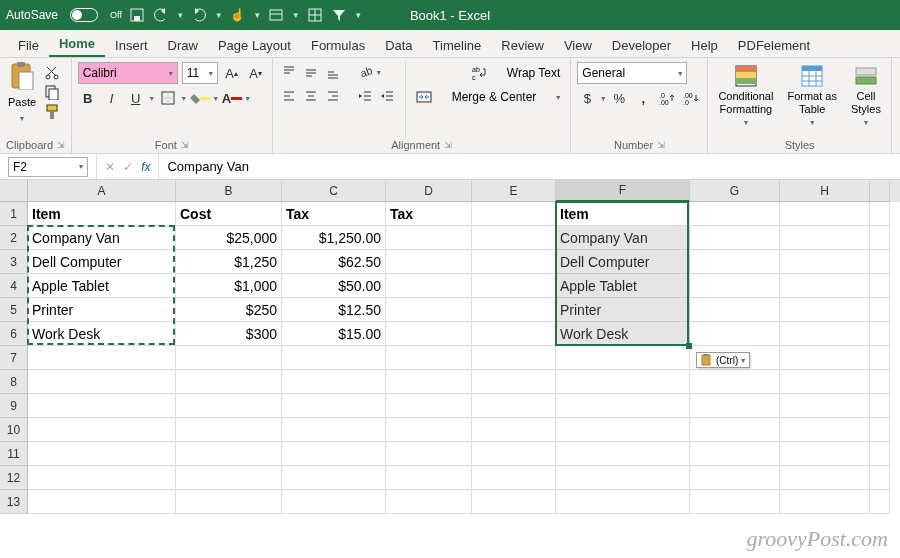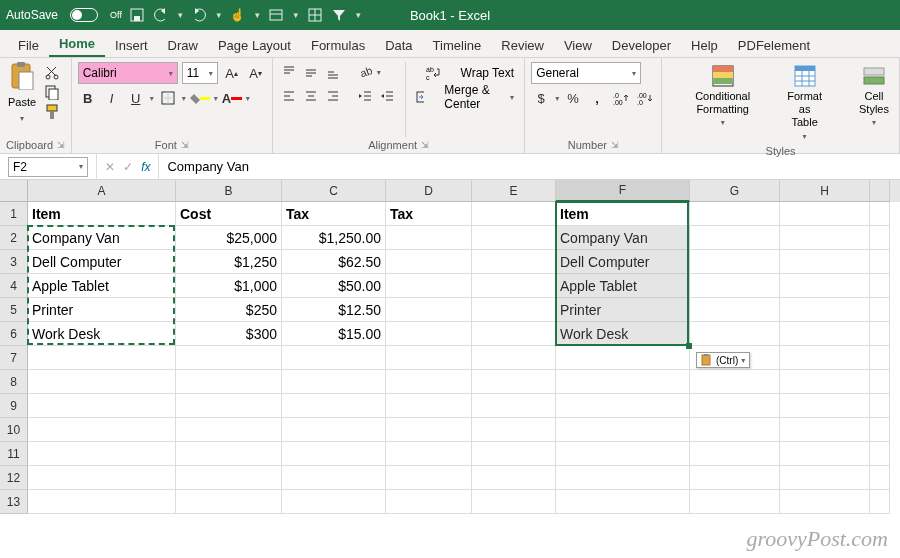--- a/index.html
+++ b/index.html
@@ -49,21 +49,21 @@
 .align-btn { width: 20px; height: 20px; display: flex; align-items: center; justify-content: center; }
 .wrap-merge { display: flex; flex-direction: column; gap: 2px; border-left: 1px solid #d4d4d4; padding-left: 6px; margin-left: 4px;}
 .wrap-btn { display: flex; align-items: center; gap: 20px; font-size: 12px; height: 22px; padding: 0 4px; justify-content: flex-end; }
 
 
 .num-grp .row { display: flex; gap: 4px; align-items: center; margin-bottom: 4px; }
 .num-fmt { width: 110px; height: 22px; border: 1px solid #ababab; background: #fff; font-size: 12px; padding: 0 4px; display:flex; align-items:center; justify-content:space-between;}
 
 
 .styles-grp { display: flex; gap: 6px; }
-.style-btn { display: flex; flex-direction: column; align-items: center; gap: 2px; font-size: 11px; padding: 2px 4px; line-height: 1.2; text-align: center; margin-left: 23px;}
+.style-btn { display: flex; flex-direction: column; align-items: center; gap: 2px; font-size: 11px; padding: 2px 4px; line-height: 1.2; text-align: center;}
 .style-icon { width: 24px; height: 24px; }
 
 
 .fbar { height: 26px; display: flex; align-items: center; border-bottom: 1px solid #d4d4d4; background: #fff; }
 .namebox { width: 80px; height: 20px; border: 1px solid #ababab; margin: 0 8px; font-size: 12px; padding: 0 4px; display:flex; align-items:center; justify-content:space-between;}
 .fbar-btns { display: flex; gap: 8px; padding: 0 8px; color: #888; font-size: 12px; border-left:1px solid #ddd; border-right:1px solid #ddd; height:100%; align-items:center;}
 .fbar-btns .fx { font-style: italic; color: #0369a1; }
 .fbar-input { flex: 1; padding: 0 8px; font-size: 13px; }
 
 

